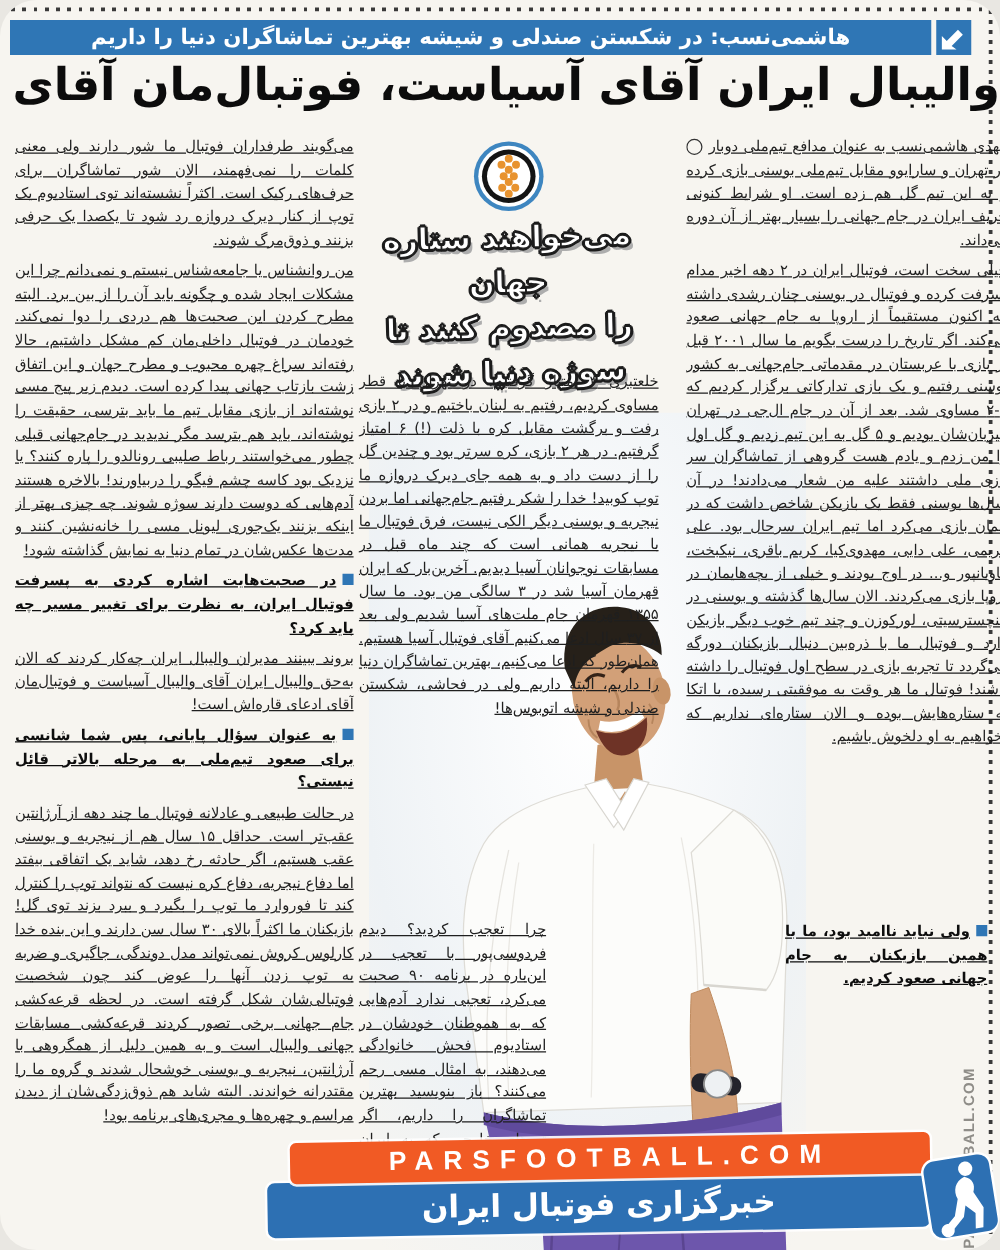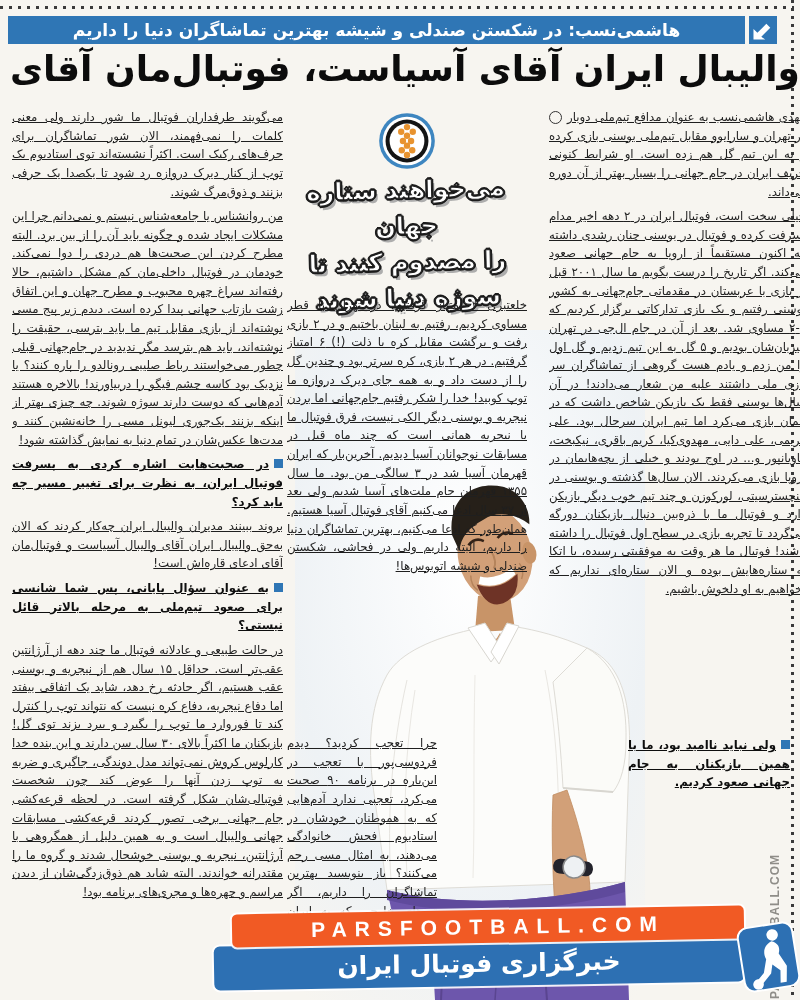--- a/index.html
+++ b/index.html
@@ -1,18 +1,18 @@
 <!DOCTYPE html>
 <html><head>
 <meta charset="utf-8">
 <style>
   html,body{margin:0;padding:0;}
   body{background:#e9e7e2;}
   .page{position:relative;width:800px;height:1000px;margin:0 auto;background:#f7f5f0;overflow:hidden;
-        font-family:"DejaVu Sans",sans-serif;}
+        font-family:"DejaVu Sans",sans-serif;border-radius:29px;}
   
   .dot-top{position:absolute;top:6px;left:0;width:794px;height:3px;
      background:repeating-linear-gradient(90deg,#3a3a3a 0 3px,transparent 3px 9px);}
   .dot-right{position:absolute;top:0;left:791px;width:3px;height:1000px;
      background:repeating-linear-gradient(180deg,#3a3a3a 0 3px,transparent 3px 8px);}
   
   .kicker{position:absolute;top:16px;left:8px;width:737px;height:28px;background:#2f76b5;
      color:#fff;font-weight:bold;font-size:17px;line-height:28px;text-align:center;direction:rtl;}
   .chip{position:absolute;top:16px;left:749px;width:28px;height:28px;background:#2f76b5;}
   .headline{position:absolute;top:48px;left:0;width:800px;text-align:center;direction:rtl;

